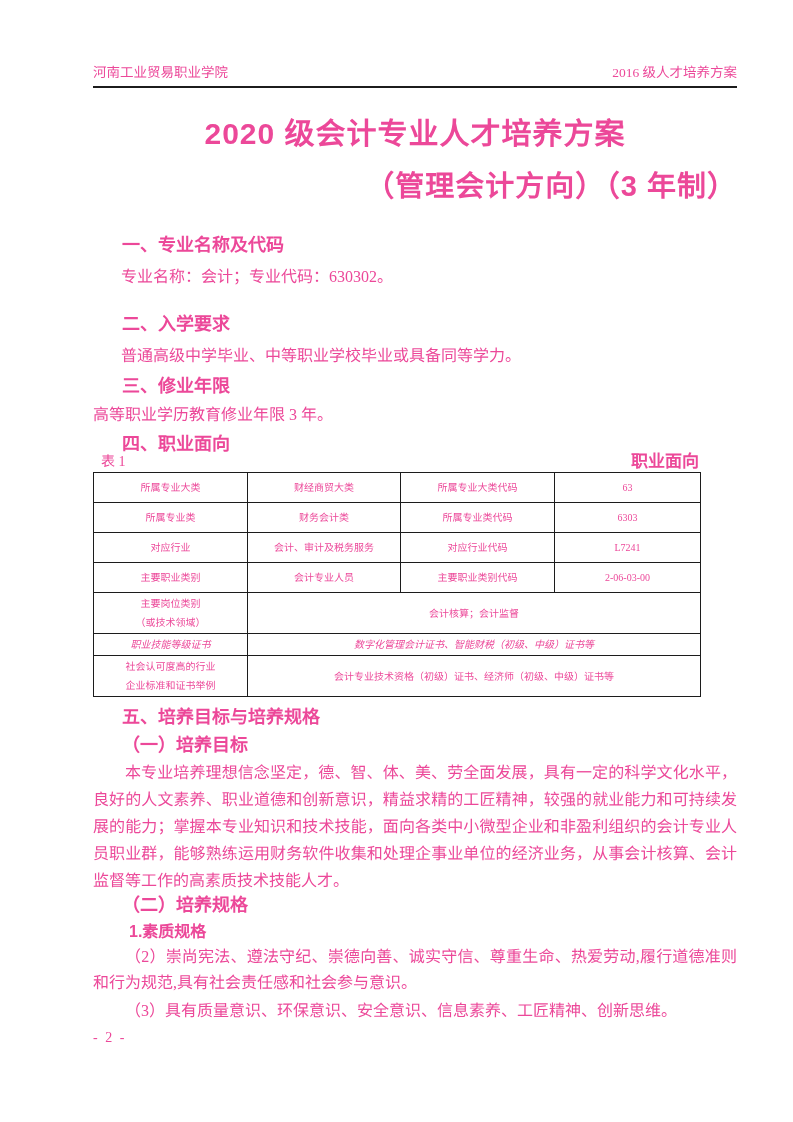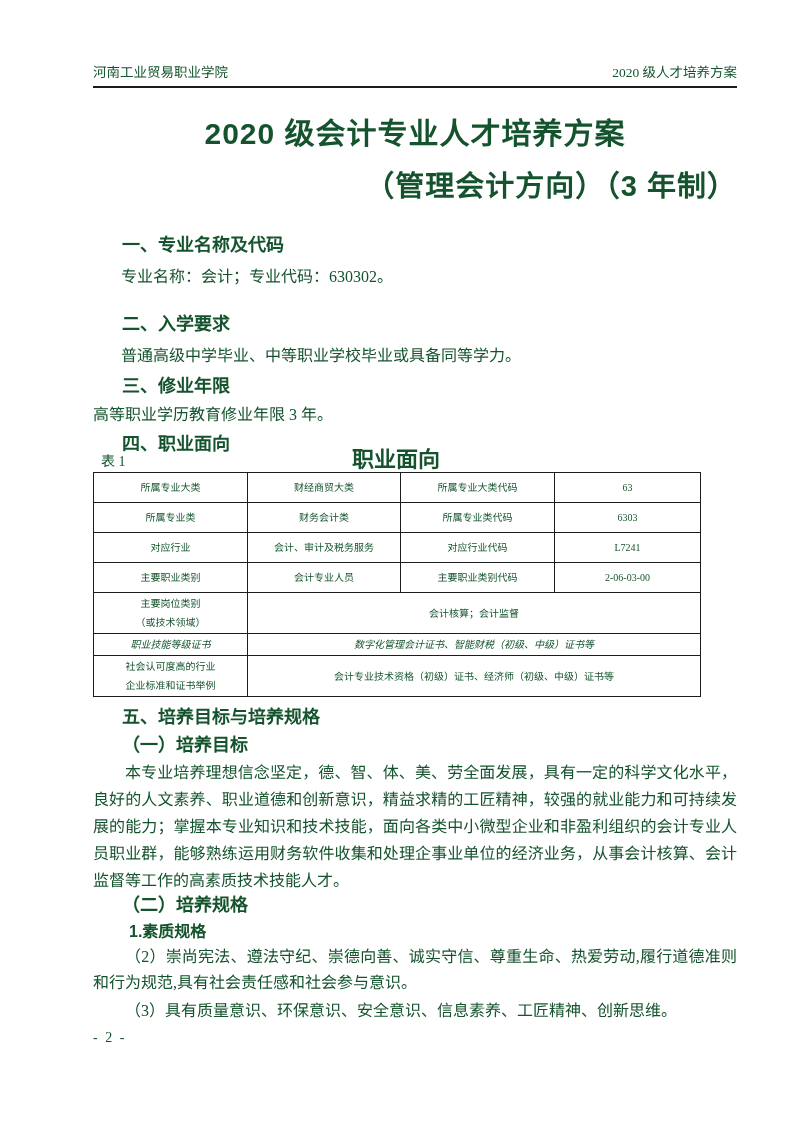--- a/index.html
+++ b/index.html
@@ -5,21 +5,21 @@
   html, body { margin: 0; padding: 0; background: #9e9e9e; }
   .page {
     position: relative;
     width: 793px;
     height: 1122px;
     margin: 0 auto;
     background: #ffffff;
     box-sizing: border-box;
     padding: 0 56px 0 93px;
     overflow: hidden;
-    color: #14532d;
+    color: #ec4899;
     font-family: "Liberation Serif", "DejaVu Serif", serif;
   }
   
   .doc-header {
     margin-top: 64px;
     display: flex;
     justify-content: space-between;
     align-items: flex-end;
     font-size: 13.5px;
     line-height: 18px;
@@ -103,24 +103,24 @@
     position: absolute;
     left: 8px;
     top: 0;
     font-size: 14px;
   }
   .caption-title {
     position: absolute;
     left: 0;
     right: 38px;
     top: 0;
-    text-align: center;
-    font-family: Liberation Mono, monospace;
-    font-weight: bold;
-    font-size: 22px;
+    text-align: right;
+    font-family: Liberation Serif, serif;
+    font-weight: bold;
+    font-size: 17px;
   }
   
   table.career {
     border-collapse: collapse;
     table-layout: fixed;
     width: 607px;
     margin-top: 0;
   }
   table.career td {
     border: 1px solid #1c1c1c;
@@ -141,21 +141,21 @@
     letter-spacing: 2px;
   }
 </style>
 </head>
 <body>
 
 <div class="page">
 
   <div class="doc-header">
     <span>河南工业贸易职业学院</span>
-    <span>2020 级人才培养方案</span>
+    <span>2016 级人才培养方案</span>
   </div>
 
   <div class="doc-title">2020 级会计专业人才培养方案</div>
   <div class="doc-subtitle">（管理会计方向）（3 年制）</div>
 
   <div class="sec-heading h1a">一、专业名称及代码</div>
   <div class="body-line ind">专业名称：会计；专业代码：630302。</div>
 
   <div class="sec-heading h2a">二、入学要求</div>
   <div class="body-line ind">普通高级中学毕业、中等职业学校毕业或具备同等学力。</div>

